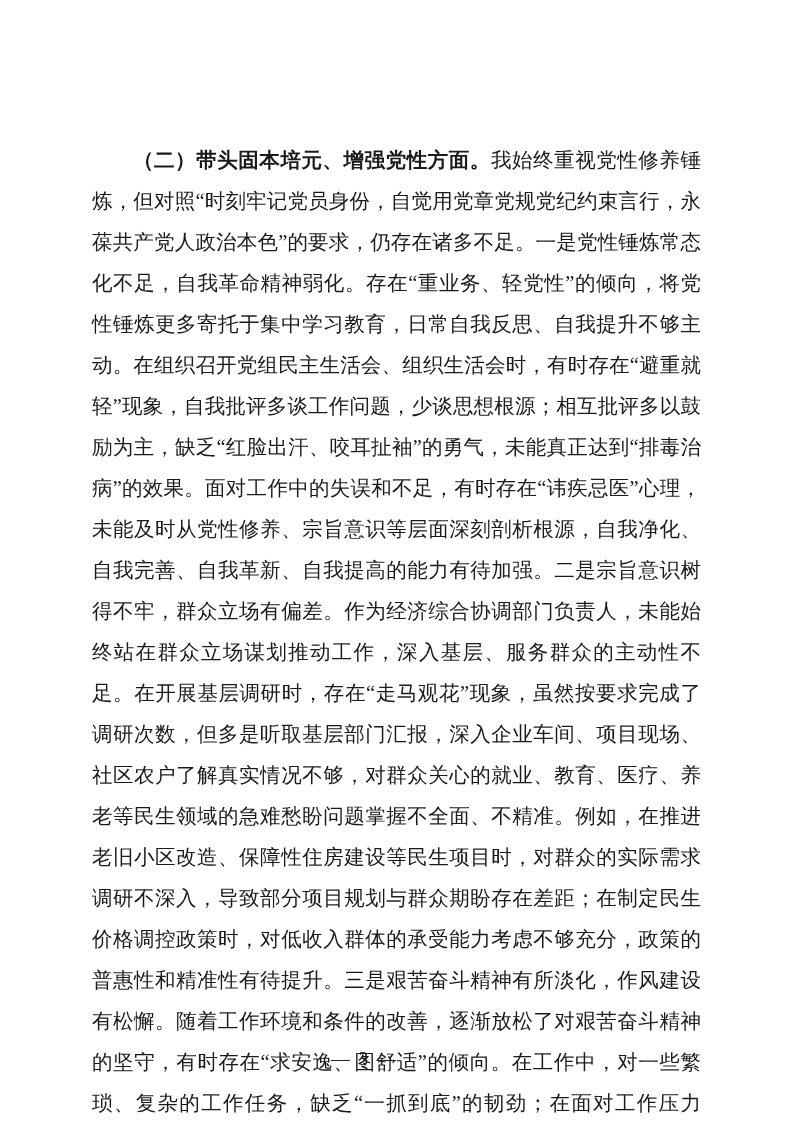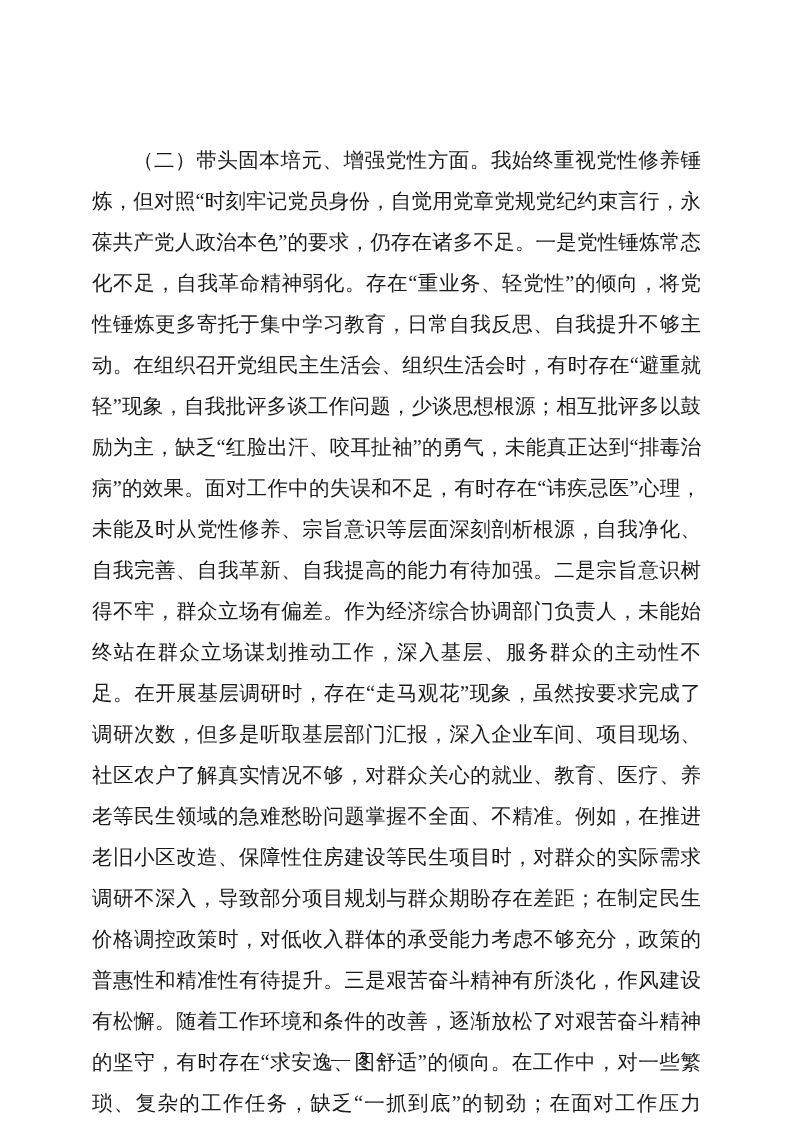--- a/index.html
+++ b/index.html
@@ -31,21 +31,21 @@
     text-justify: inter-ideograph;
     letter-spacing: 0.1px;
     white-space: pre-wrap;
     font-family: "Liberation Serif", "DejaVu Serif", serif;
   }
   .para {
     text-indent: 2em;
     margin: 0;
   }
   .lead {
-    font-weight: normal;
+    font-weight: bold;
   }
   .footer {
     position: absolute;
     left: 0;
     right: 0;
     bottom: 52px;
     text-align: center;
     font-size: 19px;
     font-family: "Liberation Serif", "DejaVu Serif", serif;
     color: #1a1a1a;

